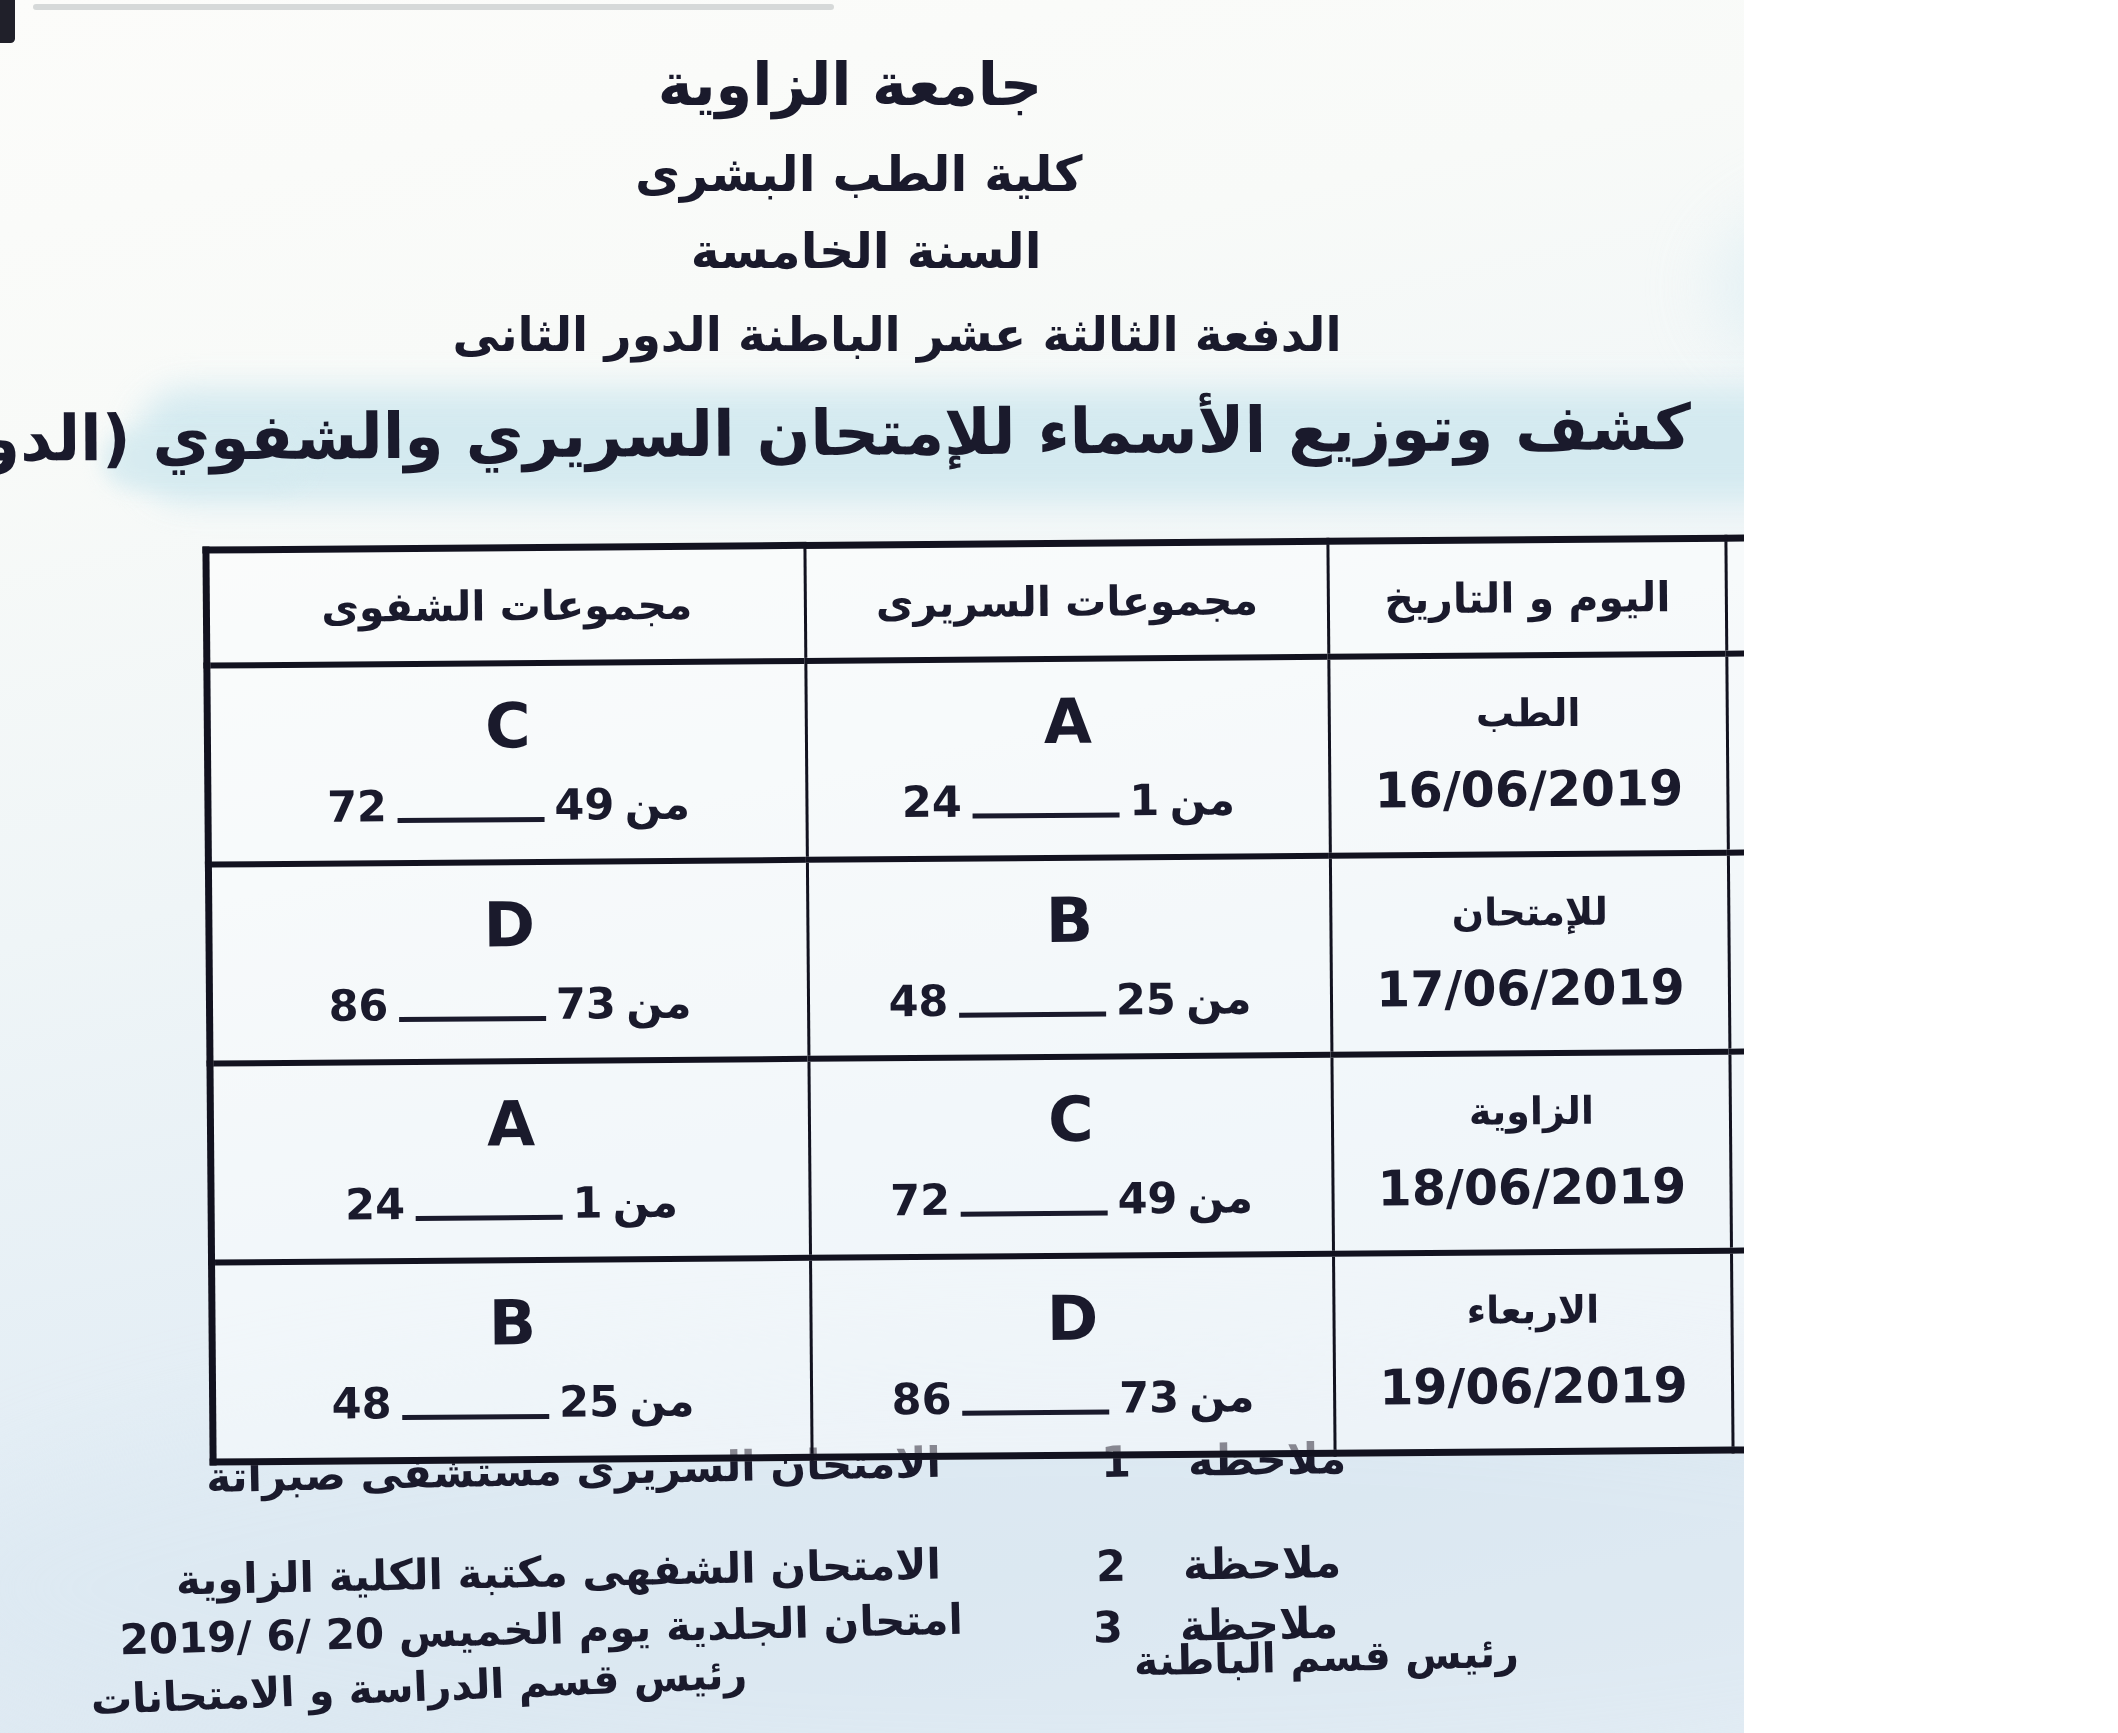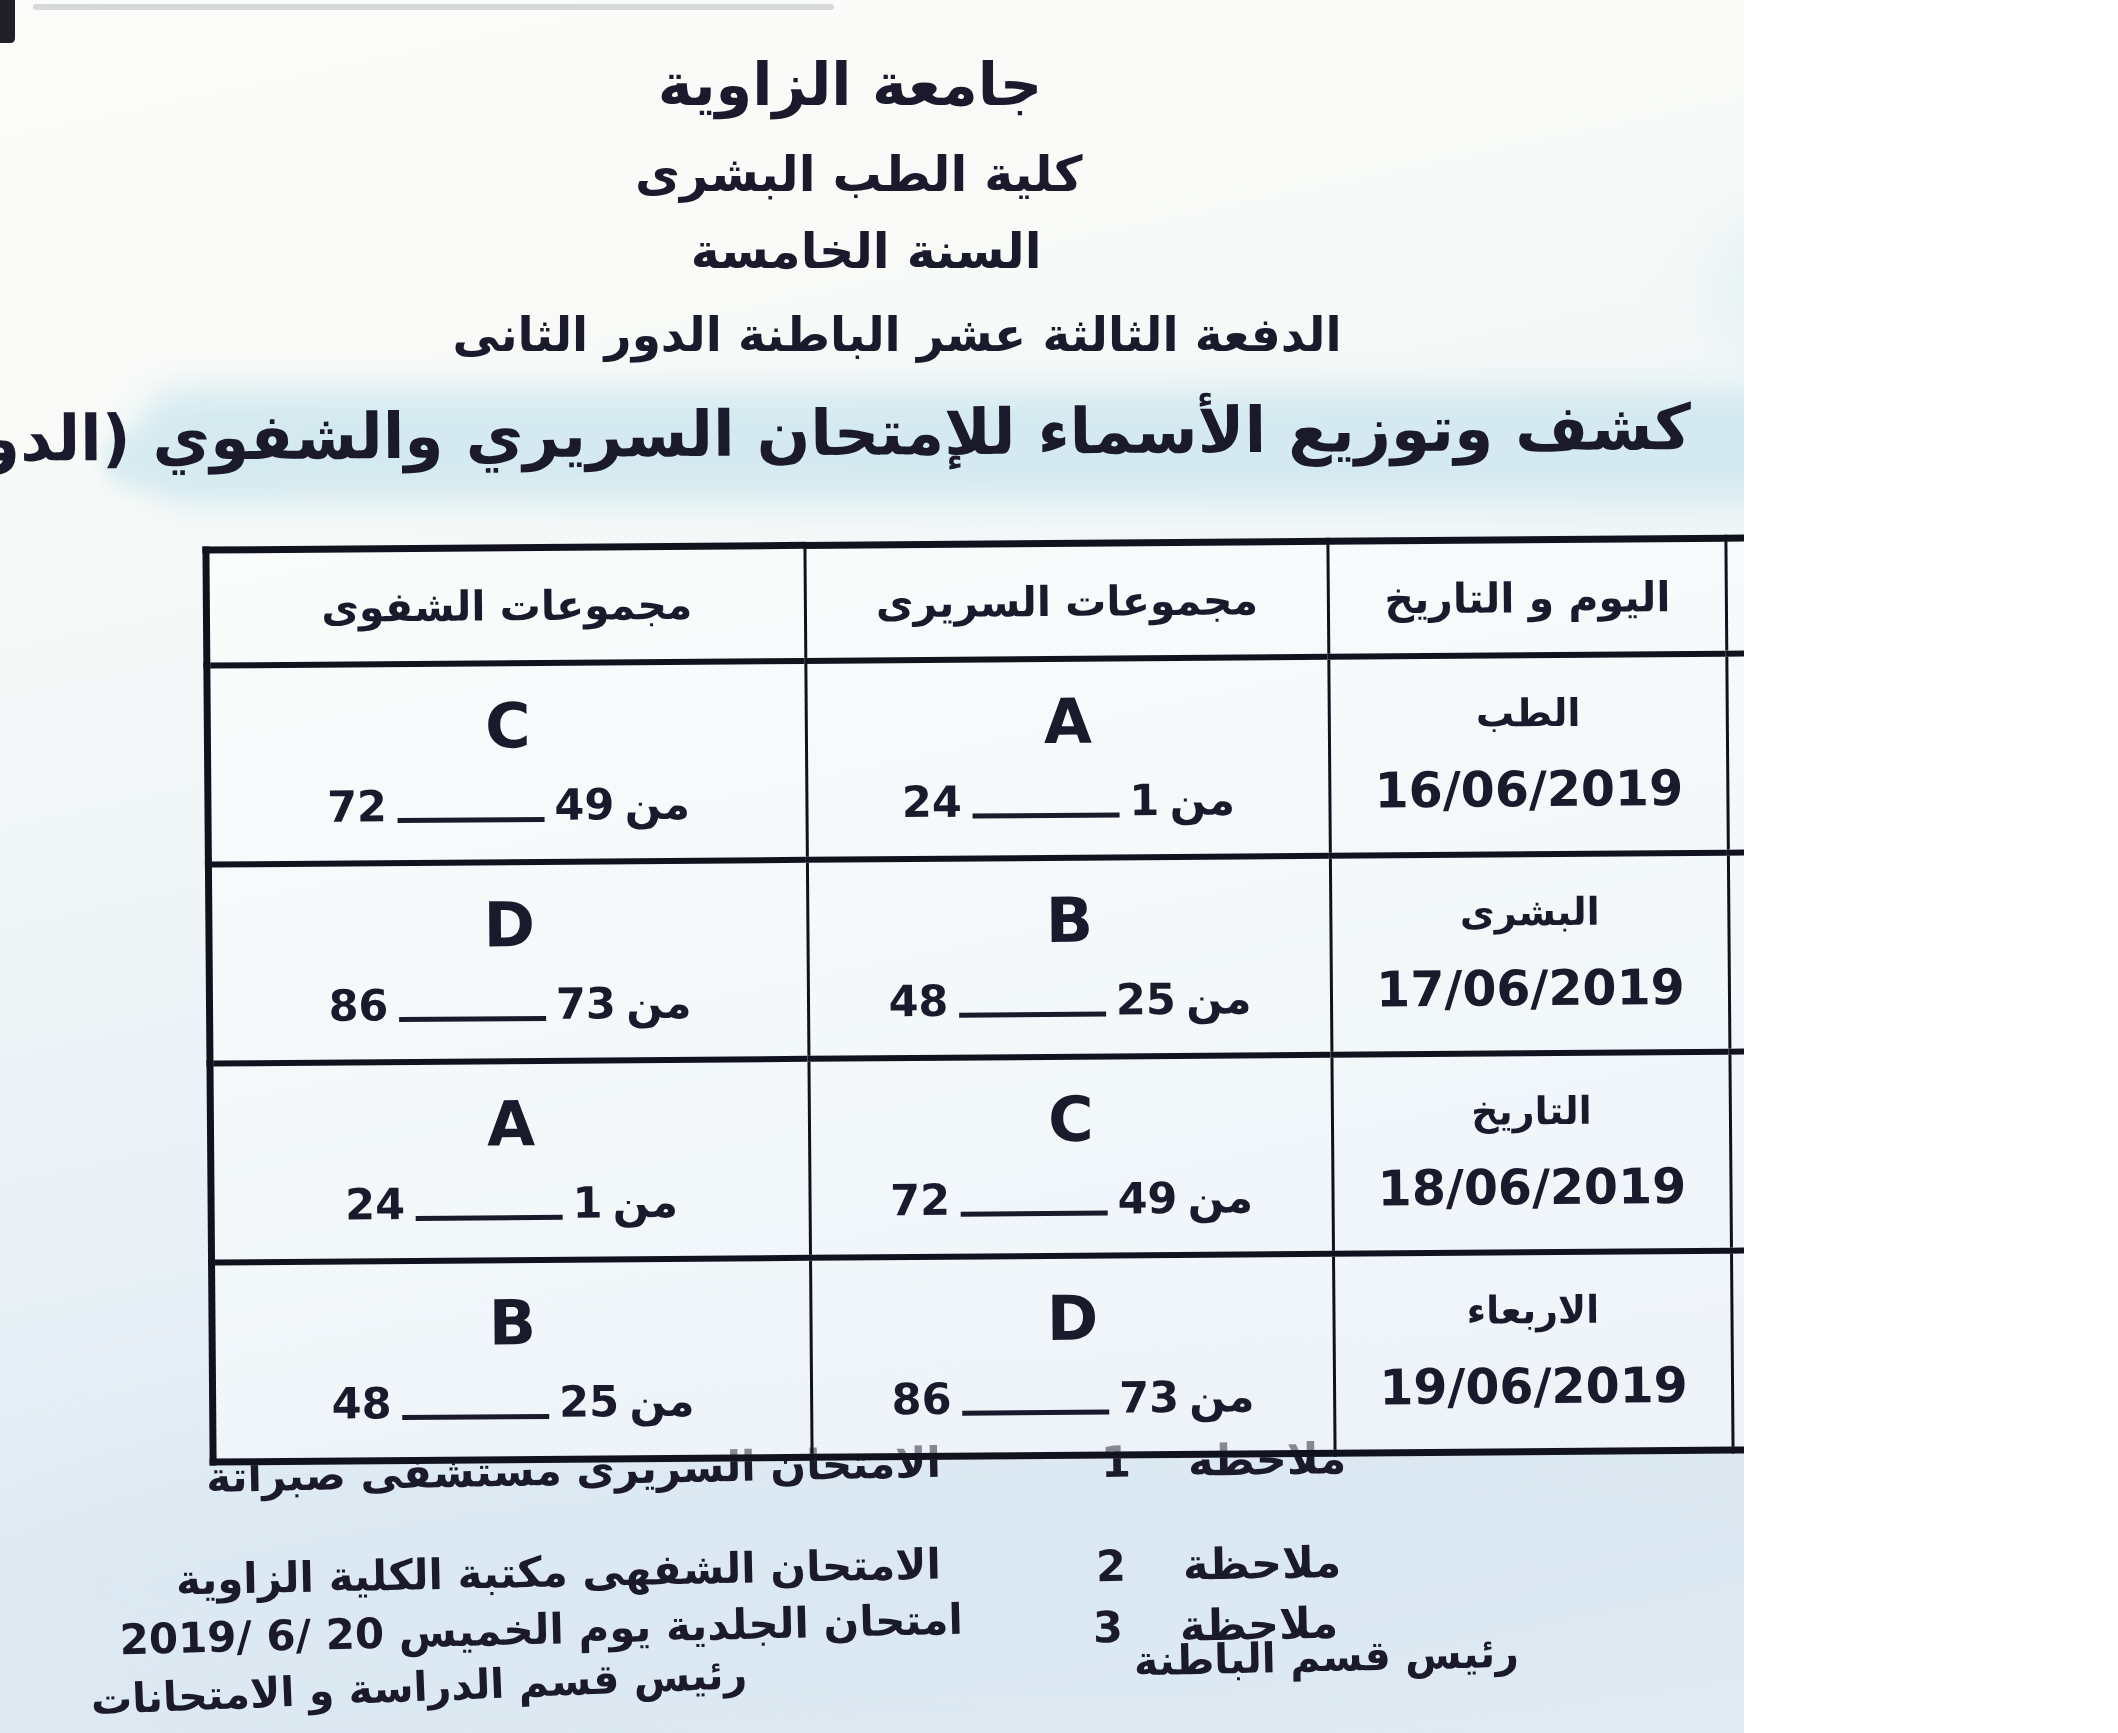--- a/index.html
+++ b/index.html
@@ -134,21 +134,21 @@
               <span>72</span>
             </div>
           </div>
         </td>
       </tr>
 
       <tr>
         <td class="idx">2</td>
         <td>
           <div class="cell-flex">
-            <div class="day-name">البشرى</div>
+            <div class="day-name">للإمتحان</div>
             <div class="day-date">17/06/2019</div>
           </div>
         </td>
         <td>
           <div class="cell-flex">
             <div class="grp-letter">B</div>
             <div class="grp-range">
               <span>من</span>
               <span>25</span>
               <span class="uline"></span>
@@ -166,21 +166,21 @@
               <span>86</span>
             </div>
           </div>
         </td>
       </tr>
 
       <tr>
         <td class="idx">3</td>
         <td>
           <div class="cell-flex">
-            <div class="day-name">التاريخ</div>
+            <div class="day-name">الزاوية</div>
             <div class="day-date">18/06/2019</div>
           </div>
         </td>
         <td>
           <div class="cell-flex">
             <div class="grp-letter">C</div>
             <div class="grp-range">
               <span>من</span>
               <span>49</span>
               <span class="uline"></span>

